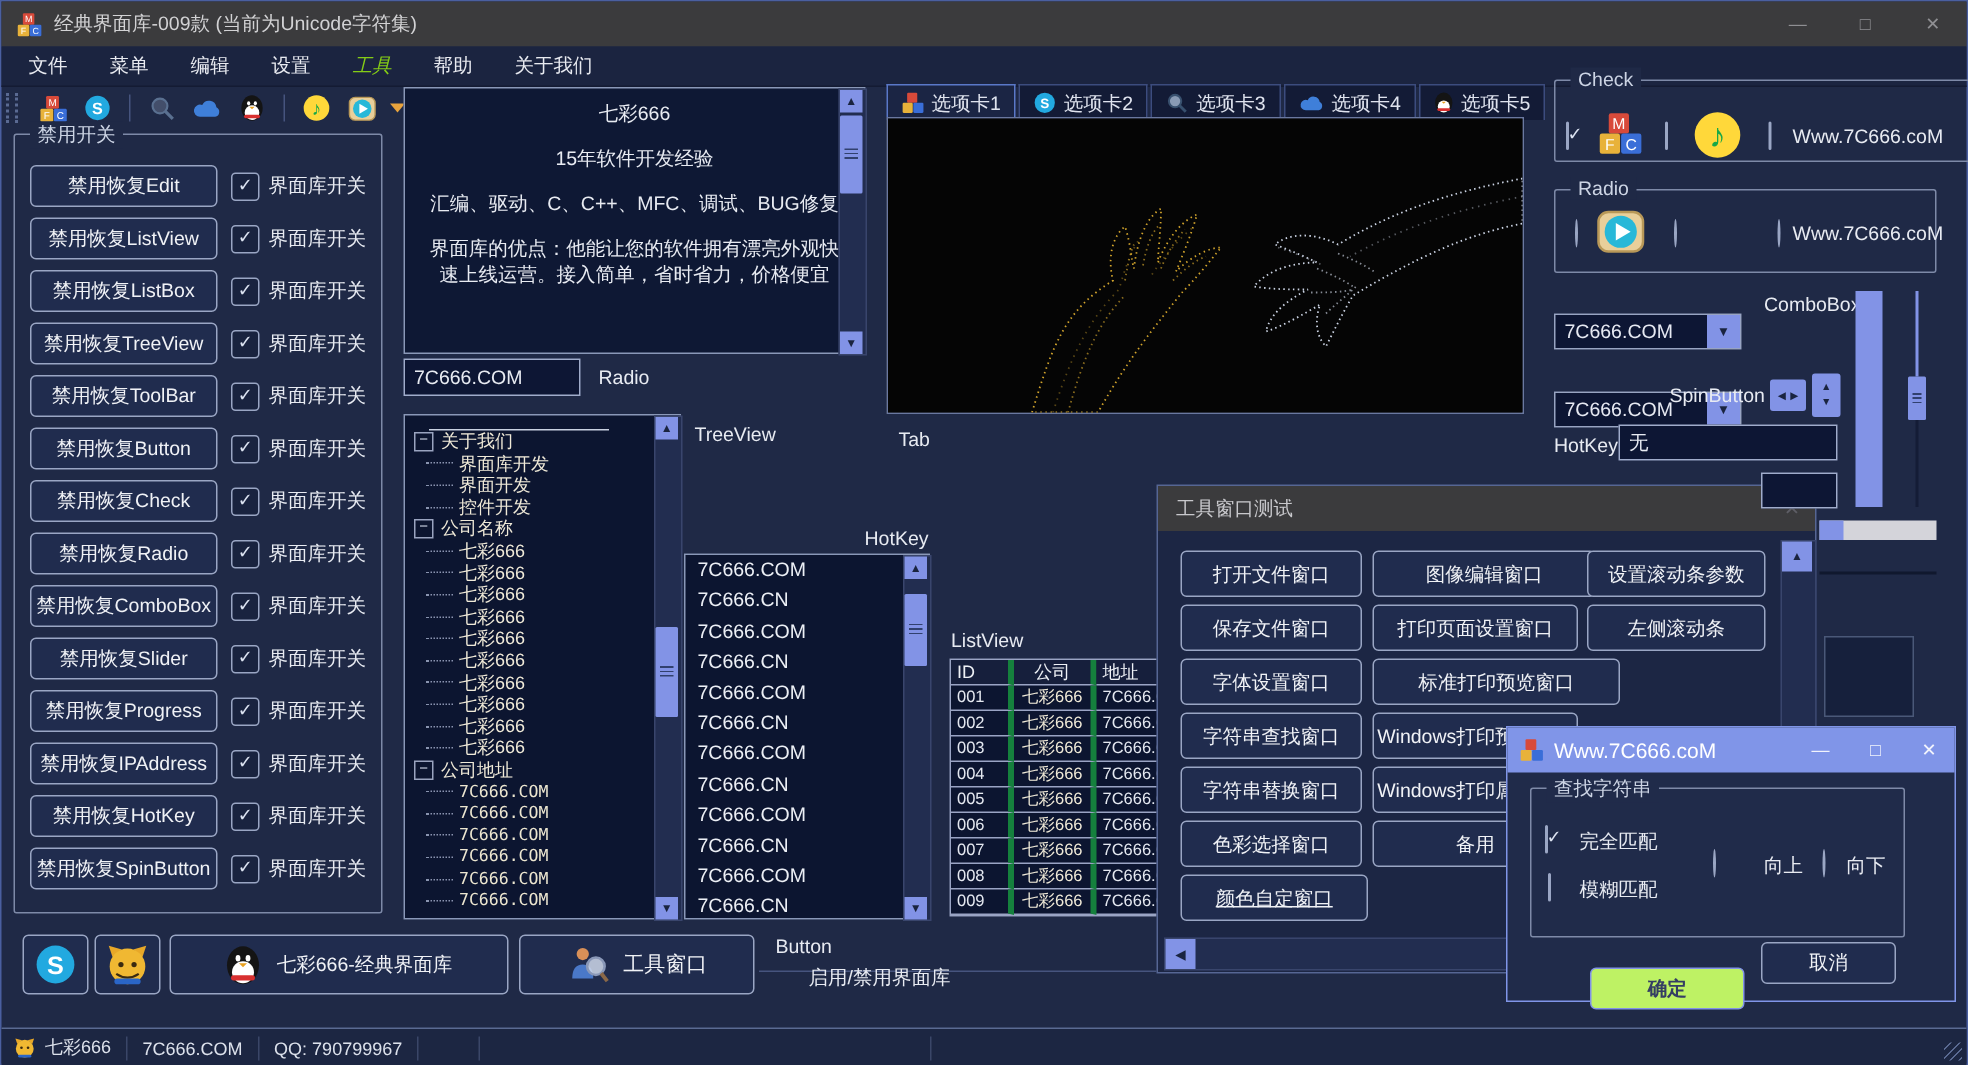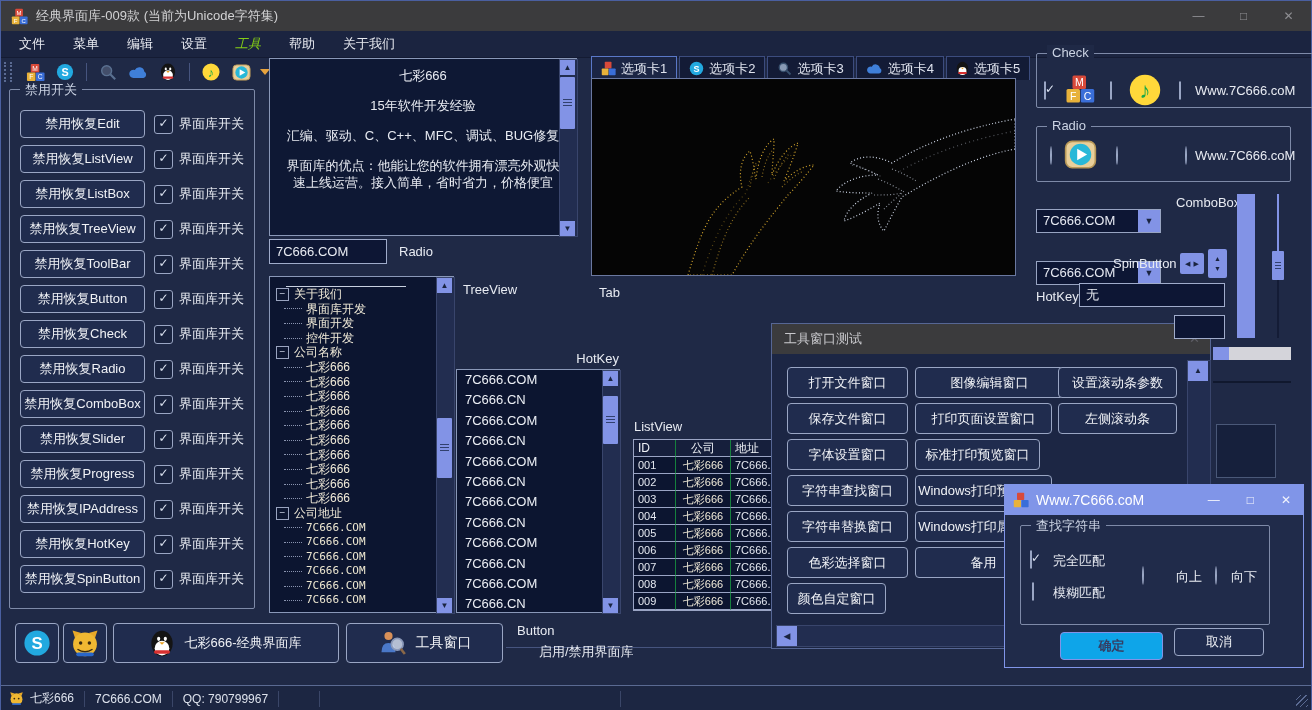--- a/index.html
+++ b/index.html
@@ -64,21 +64,21 @@
   
   .lb{background:#0c1530;border:1px solid #8a98b8;overflow:hidden;}
   .lbi{height:20.4px;line-height:20.4px;font-size:13px;color:#eceff5;padding-left:8px;white-space:nowrap;}
   
   .tab{height:23px;display:flex;align-items:center;gap:5px;padding:0 9px;font-size:13px;color:#dfe3ee;background:#131b36;border:1px solid #3c4c7e;border-bottom:none;margin-right:2px;}
   .tab.sel{background:#1b2544;border-color:#5a78c8;}
   .timg{background:#040404;border:1px solid #6a78a0;}
   
   .lv{border:1px solid #9aa4c4;background:#0c1530;font-size:11px;color:#e4e8f0;}
   .lvrow{display:grid;grid-template-columns:42px 55px 120px;}
-  .lvrow>div{border-right:1px solid #15803d;border-bottom:1px solid #9aa4c4;height:16px;line-height:16px;padding-left:4px;white-space:nowrap;overflow:hidden;}
+  .lvrow>div{border-right:4px solid #15803d;border-bottom:1px solid #9aa4c4;height:16px;line-height:16px;padding-left:4px;white-space:nowrap;overflow:hidden;}
   .lvh>div{background:#161f3c;color:#eef1f6;font-size:12px;}
   .lvh .c2,.lvrow .c2{text-align:center;padding-left:0;color:#f0ead8;}
   .lvh .c2{color:#eef1f6;}
   
   .toolwin{left:770px;top:322px;width:440px;height:326px;background:#1c2644;border:1px solid #566694;z-index:20;}
   .twtitle{position:absolute;left:0;top:0;right:0;height:30px;background:#3b3b3d;display:flex;align-items:center;padding:0 12px;font-size:13px;color:#c8c8cc;}
   .twclose{position:absolute;right:10px;top:7px;color:#5e5e66;font-size:13px;}
   .twcol .btn{height:31px;margin-bottom:5px;}
   
   .fdlg{left:1003px;top:483px;width:300px;height:184px;background:#202b4a;border:1px solid #8095e8;z-index:30;}
@@ -657,27 +657,27 @@
       </div>
     <span class="twclose">✕</span>
     <div class="abs twcol" style="left:15px;top:43px;width:121px;">
 
     <button class="btn" style="width:121px;">打开文件窗口</button>
         <button class="btn" style="width:121px;">保存文件窗口</button>
         <button class="btn" style="width:121px;">字体设置窗口</button>
         <button class="btn" style="width:121px;">字符串查找窗口</button>
         <button class="btn" style="width:121px;">字符串替换窗口</button>
         <button class="btn" style="width:121px;">色彩选择窗口</button>
-        <button class="btn" style="width:99px;">颜色自定窗口</button>
+        <button class="btn" style="width:125px;text-decoration:underline;">颜色自定窗口</button>
       </div>
     <div class="abs twcol" style="left:143px;top:43px;width:137px;">
 
     <button class="btn" style="width:149px;">图像编辑窗口</button>
         <button class="btn" style="width:137px;">打印页面设置窗口</button>
-        <button class="btn" style="width:125px;">标准打印预览窗口</button>
+        <button class="btn" style="width:165px;">标准打印预览窗口</button>
         <button class="btn" style="width:137px;">Windows打印预览窗口</button>
         <button class="btn" style="width:137px;">Windows打印属性窗口</button>
         <button class="btn" style="width:137px;">备用</button>
       </div>
     <div class="abs twcol" style="left:286px;top:43px;width:119px;">
 
     <button class="btn" style="width:119px;">设置滚动条参数</button>
         <button class="btn" style="width:119px;">左侧滚动条</button>
       </div>
     <div class="vsb" style="left:415px;top:36px;width:22px;height:284px;">
@@ -712,21 +712,21 @@
       <span class="legend">查找字符串</span>
     </div>
     <span class="abs cb on" style="left:25px;top:66px;"></span>
     <span class="abs lbl" style="left:48px;top:67px;">完全匹配</span>
     <span class="abs cb" style="left:25px;top:98px;"></span>
     <span class="abs lbl" style="left:48px;top:99px;">模糊匹配</span>
     <span class="abs rad" style="left:133px;top:82px;"></span>
     <span class="abs lbl" style="left:155px;top:83px;padding-left:16px;">向上</span>
     <span class="abs rad on" style="left:204px;top:82px;"></span>
     <span class="abs lbl" style="left:226px;top:83px;">向下</span>
-    <button class="abs btn" style="left:55px;top:147px;width:103px;height:28px;background:#0ea5e9;border-color:#8293e6;color:#353e63;font-weight:bold;">确定</button>
+    <button class="abs btn" style="left:55px;top:160px;width:103px;height:28px;background:#bef264;border-color:#8293e6;color:#353e63;font-weight:bold;">确定</button>
     <button class="abs btn" style="left:169px;top:143px;width:90px;height:28px;">取消</button>
   </div>
 
   
   <button class="abs btn" style="left:14px;top:622px;width:44px;height:40px;">
     <span class="ico">
         <svg width="28" height="28" viewBox="0 0 20 20">
           <circle cx="10" cy="10" r="9" fill="#22a9e0"></circle>
           <text x="10" y="14.5" font-size="12" font-weight="bold" fill="#fff" text-anchor="middle">S</text>
         </svg>

